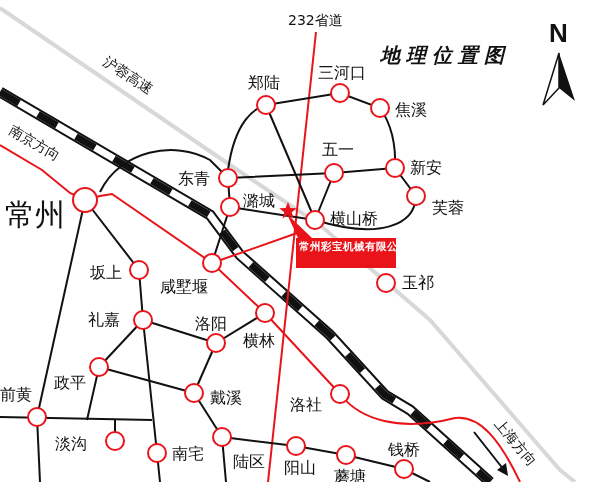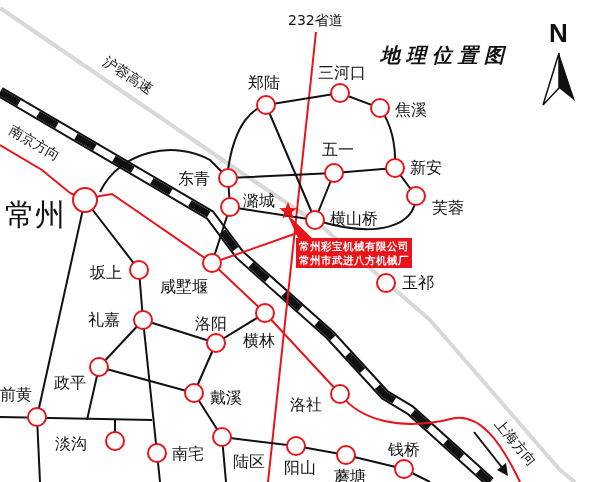--- a/index.html
+++ b/index.html
@@ -8,21 +8,21 @@
     #map { position: absolute; left: 0; top: 0; width: 600px; height: 482px; }
     .lbl { font-family: "DejaVu Sans", sans-serif; font-size: 16px; fill: #111; }
     .lbl-big { font-size: 30px; }
     .lbl-title { font-size: 20px; font-style: italic; font-weight: bold; letter-spacing: 6px; }
     .lbl-road { font-size: 14px; }
     .lbl-n { font-size: 26px; font-weight: bold; font-family: "Liberation Sans", sans-serif; }
     .node { fill: #ffffff; stroke: #e8141a; stroke-width: 2; cursor: pointer; }
     .road { fill: none; stroke: #111; stroke-width: 2; }
     .red { fill: none; stroke: #e8141a; stroke-width: 2; }
     .hwy { fill: none; stroke: #d8d8d8; stroke-width: 4; }
-    .company-box { position: absolute; left: 296px; top: 238px; width: 116px; height: 30px;
+    .company-box { position: absolute; left: 296px; top: 238px; width: 100px; height: 30px;
                    background: #e8141a; color: #fff; font-size: 10.5px; font-weight: bold;
                    line-height: 14px; padding: 1px 3px; box-sizing: border-box; letter-spacing: 0.5px;
                    white-space: nowrap; cursor: pointer; }
   </style>
 </head>
 <body>
 
 <svg id="map" viewBox="0 0 600 482" xmlns="http://www.w3.org/2000/svg">
 
   <path class="hwy" d="M0,8 L230,165 L320,225 L430,320 L560,470 L575,482"></path>
@@ -149,14 +149,13 @@
 
   <g>
     <text class="lbl lbl-n" x="549" y="42">N</text>
     <polygon points="559,53 543,105 559,88" fill="#fff" stroke="#111" stroke-width="1.5"></polygon>
     <polygon points="559,53 575,101 559,88" fill="#111"></polygon>
   </g>
 </svg>
 
 <div class="company-box">
   <div>常州彩宝机械有限公司</div>
-  <div>常州市武进八方机械厂</div>
 </div>
 
 </body></html>

